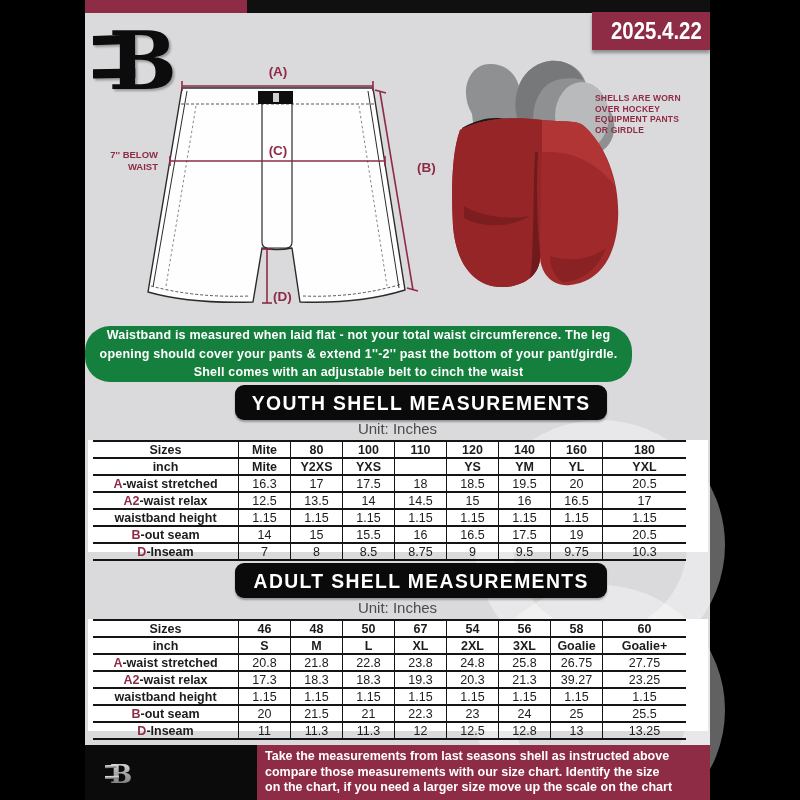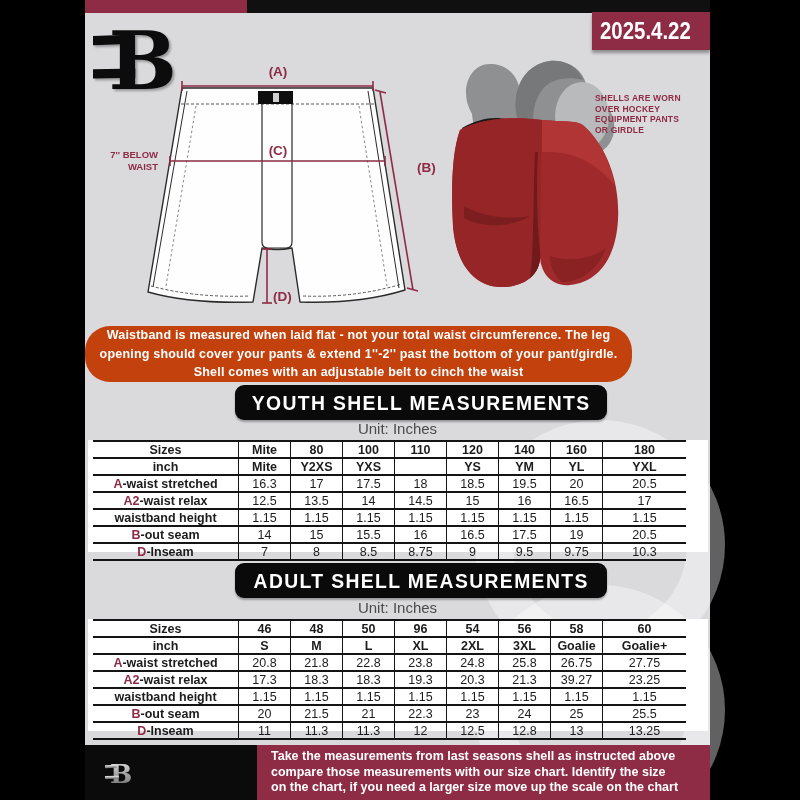--- a/index.html
+++ b/index.html
@@ -13,31 +13,31 @@
   .strip.maroon{left:0;width:162px;background:#8e2b45;}
   .strip.black{left:162px;width:463px;background:#101010;}
   .logo-header{position:absolute;left:8px;top:14px;width:92px;height:92px;
                filter:drop-shadow(2px 2px 1px rgba(0,0,0,.3));}
   .title-bar{position:absolute;left:103px;top:15px;width:404px;height:38px;background:#fff;
              border:1px solid #4a4a4a;box-shadow:0 3px 3px rgba(0,0,0,.35);
              display:flex;align-items:center;padding-left:20px;}
   .title-bar .t{font-size:26px;font-weight:700;color:#2d2d2d;letter-spacing:-.5px;
                 transform:scaleX(.9);transform-origin:left center;white-space:nowrap;}
   .date-box{position:absolute;left:507px;top:12px;width:118px;height:38px;background:#8e2b45;
-            box-shadow:0 3px 3px rgba(0,0,0,.35);display:flex;align-items:center;justify-content:flex-start;}
+            box-shadow:0 3px 3px rgba(0,0,0,.35);display:flex;align-items:center;justify-content:flex-end;}
   .date-box .t{font-size:24px;font-weight:700;color:#fff;transform:scaleX(.85);white-space:nowrap;}
 
   
   .diagram-svg{position:absolute;left:25px;top:58px;}
   .shell-svg{position:absolute;left:365px;top:56px;}
   .shell-note{position:absolute;left:510px;top:93px;width:115px;color:#8e2b45;
               font-size:8.5px;font-weight:700;line-height:10.5px;letter-spacing:.2px;}
 
   
-  .info-banner{position:absolute;left:0;top:326px;width:547px;height:56px;background:#c2410c;
+  .info-banner{position:absolute;left:0;top:326px;width:547px;height:56px;background:#15803d;
                display:flex;flex-direction:column;align-items:center;justify-content:center;border-radius:25px;}
   .info-banner .line{color:#fff;font-size:12.5px;font-weight:700;line-height:18.5px;
                      letter-spacing:.2px;white-space:nowrap;}
   .section-banner{position:absolute;left:150px;width:372px;height:35px;background:#0a0a0a;
                   border-radius:9px;display:flex;align-items:center;justify-content:center;
                   box-shadow:0 2px 2px rgba(0,0,0,.3);}
   .section-banner .t{color:#fff;font-size:21px;font-weight:700;letter-spacing:1.5px;
                      transform:scaleX(.92);white-space:nowrap;}
   .unit{position:absolute;left:0;width:625px;text-align:center;color:#4b4b4b;font-size:15px;}
 
@@ -58,21 +58,21 @@
       pointer-events:none;}
   .wm.one{left:390px;top:420px;width:250px;height:250px;}
   .wm.two{left:390px;top:585px;width:250px;height:250px;}
 
   
   .footer-black{position:absolute;left:0;top:745px;width:172px;height:55px;background:#0b0b0b;
                 display:flex;align-items:center;}
   .footer-logo{margin-left:20px;}
   .brand-name{color:#fff;font-size:12.5px;font-weight:700;letter-spacing:5px;margin-left:10px;}
   .footer-maroon{position:absolute;left:172px;top:745px;width:453px;height:55px;background:#8e2b45;
-                 display:flex;flex-direction:column;justify-content:center;padding-left:14px;}
+                 display:flex;flex-direction:column;justify-content:center;padding-left:8px;}
   .footer-maroon .line{color:#fff;font-size:12.5px;font-weight:700;line-height:15.5px;
                        white-space:nowrap;}
 </style>
 </head>
 <body>
 
 <div class="stage">
   <div class="page">
 
     <div class="strip maroon"></div>
@@ -263,21 +263,21 @@
       <span class="t">ADULT SHELL MEASUREMENTS</span>
     </div>
     <div class="unit" style="top:599px;">Unit: Inches</div>
     <div class="panel" style="top:619px;">
       <div class="m-table">
           <div class="t-row bold">
             <div class="cell label">Sizes</div>
             <div class="cell">46</div>
             <div class="cell">48</div>
             <div class="cell">50</div>
-            <div class="cell">96</div>
+            <div class="cell">67</div>
             <div class="cell">54</div>
             <div class="cell">56</div>
             <div class="cell">58</div>
             <div class="cell">60</div>
           </div>
           <div class="t-row bold">
             <div class="cell label">inch</div>
             <div class="cell">S</div>
             <div class="cell">M</div>
             <div class="cell">L</div>

